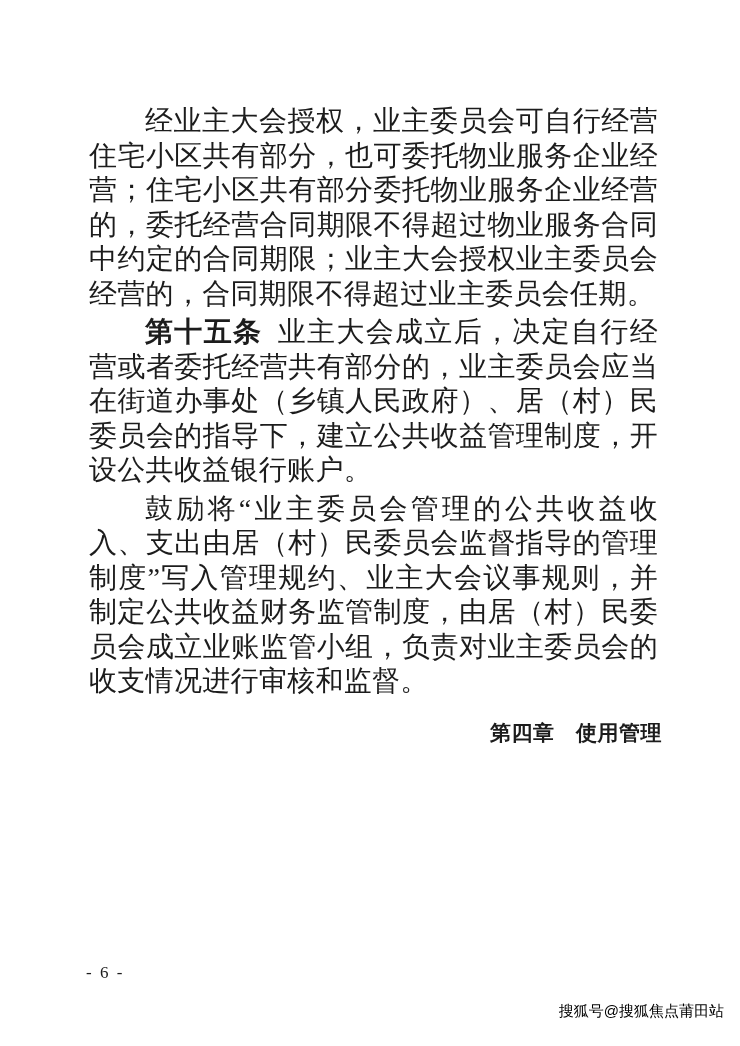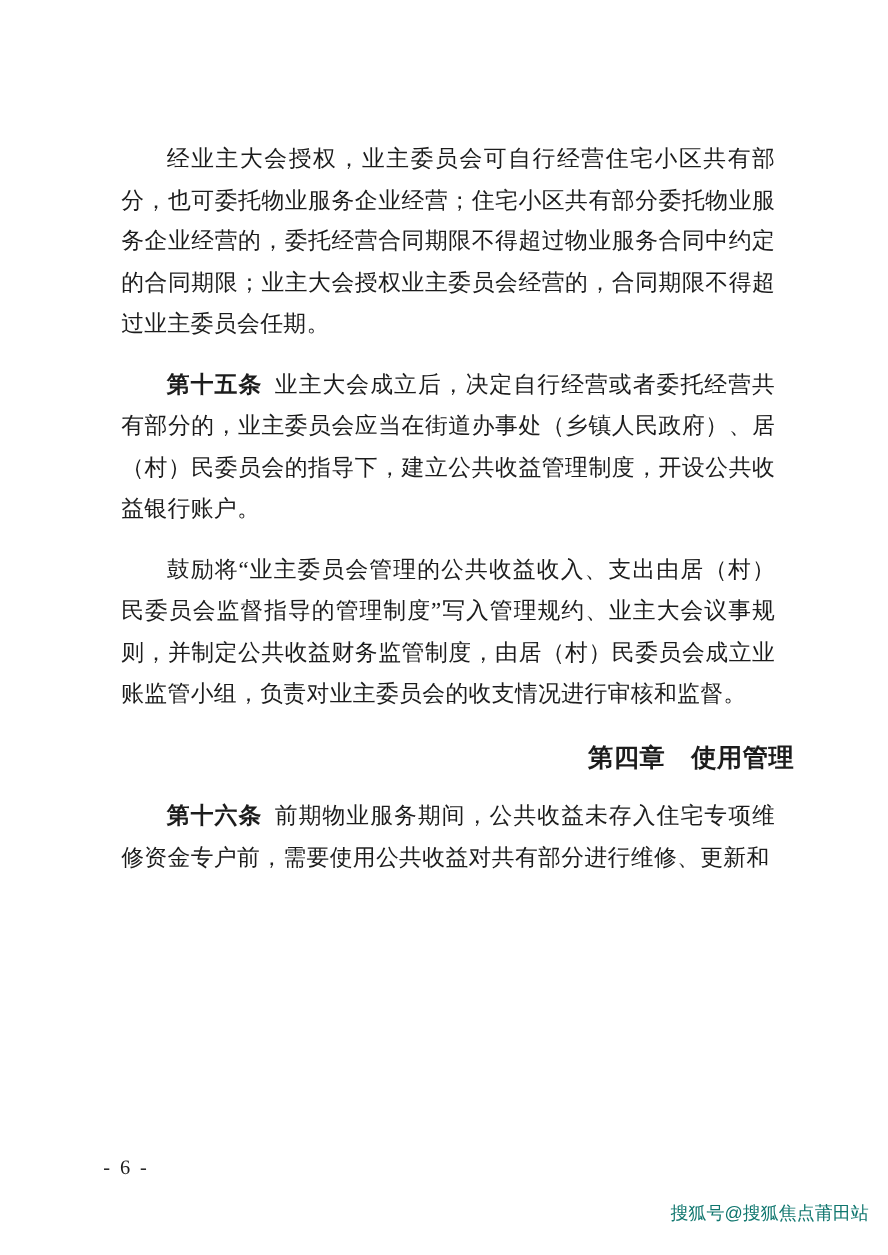--- a/index.html
+++ b/index.html
@@ -16,22 +16,22 @@
     font-family: "Liberation Serif", "DejaVu Serif", serif;
     color: #1c1c1c;
   }
   .body-text {
     position: absolute;
     top: 100px;
     left: 85px;
     width: 577px;
   }
   .para {
-    margin: 16px;
-    font-size: 19px;
+    margin: 4px;
+    font-size: 28px;
     line-height: 34.5px;
     text-align: justify;
     text-indent: 2em;
     letter-spacing: 0.3px;
     word-break: break-all;
   }
   .article-label {
     font-weight: bold;
     margin-right: 0.55em;
   }
@@ -50,21 +50,21 @@
     top: 963px;
     font-size: 17px;
     letter-spacing: 2px;
     color: #1c1c1c;
   }
   .watermark {
     position: absolute;
     right: 16px;
     top: 1002px;
     font-size: 15px;
-    color: #0f766e;
+    color: #000000;
     font-family: "Liberation Sans", "DejaVu Sans", sans-serif;
     display: flex;
     align-items: flex-start;
     gap: 4px;
   }
 </style>
 </head>
 <body>
 
 <div class="page">
@@ -76,23 +76,20 @@
 
     <p class="para">
       <span class="article-label">第十五条</span><span>业主大会成立后，决定自行经营或者委托经营共有部分的，业主委员会应当在街道办事处（乡镇人民政府）、居（村）民委员会的指导下，建立公共收益管理制度，开设公共收益银行账户。</span>
     </p>
 
     <p class="para">鼓励将“业主委员会管理的公共收益收入、支出由居（村）民委员会监督指导的管理制度”写入管理规约、业主大会议事规则，并制定公共收益财务监管制度，由居（村）民委员会成立业账监管小组，负责对业主委员会的收支情况进行审核和监督。</p>
 
 
     <h2 class="chapter">第四章　使用管理</h2>
 
-    <p class="para">
-      <span class="article-label">第十六条</span><span>前期物业服务期间，公共收益未存入住宅专项维修资金专户前，需要使用公共收益对共有部分进行维修、更新和</span>
-    </p>
 
   </div>
 
   <div class="page-number">- 6 -</div>
 
   <div class="watermark">
     <span>搜狐号@搜狐焦点莆田站</span>
   </div>
 
 </div>

